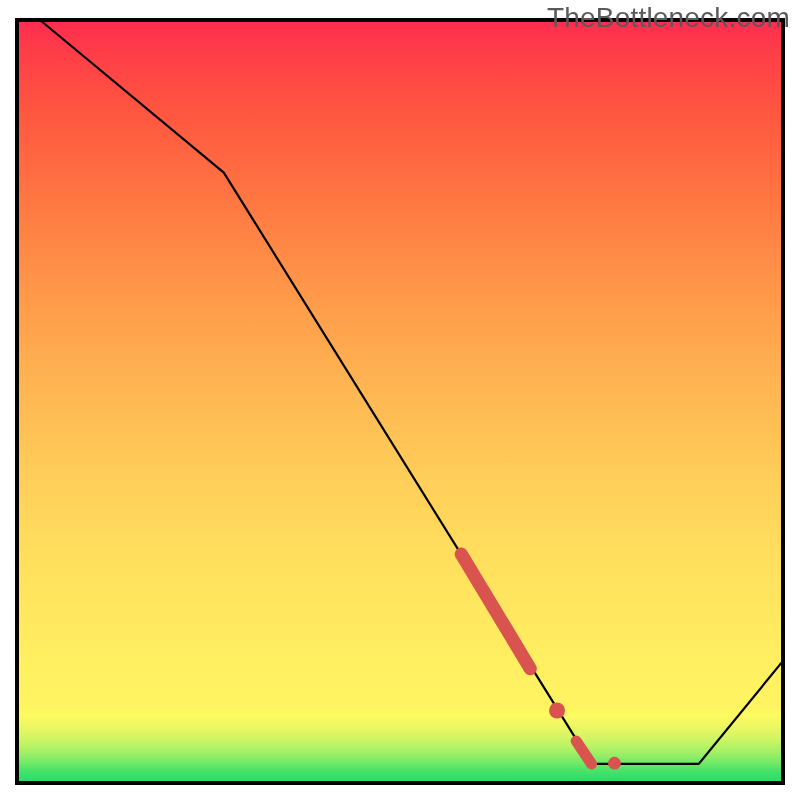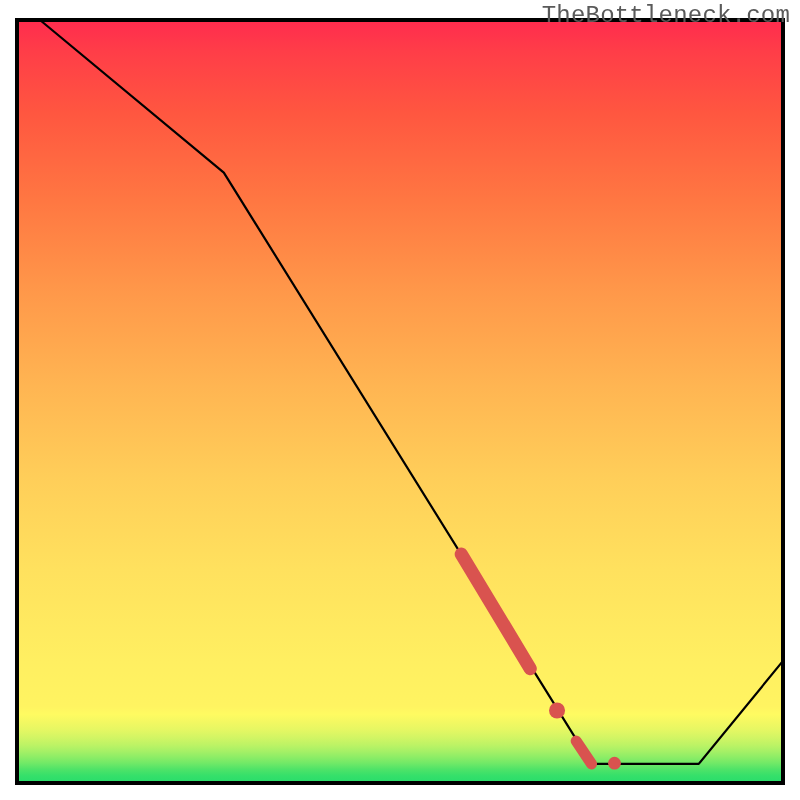--- a/index.html
+++ b/index.html
@@ -13,26 +13,25 @@
   }
   .container {
     position: relative;
     width: 800px;
     height: 800px;
   }
   .watermark {
     position: absolute;
     top: 2px;
     right: 10px;
-    font-size: 24px;
+    font-size: 28px;
     font-weight: 500;
     color: #5a5a5a;
     letter-spacing: 0.2px;
     z-index: 100;
-    font-family: Liberation Mono, monospace;
   }
   svg {
     display: block;
   }
 </style>
 </head>
 <body>
 
 <div class="container">
   <div class="watermark">TheBottleneck.com</div>

